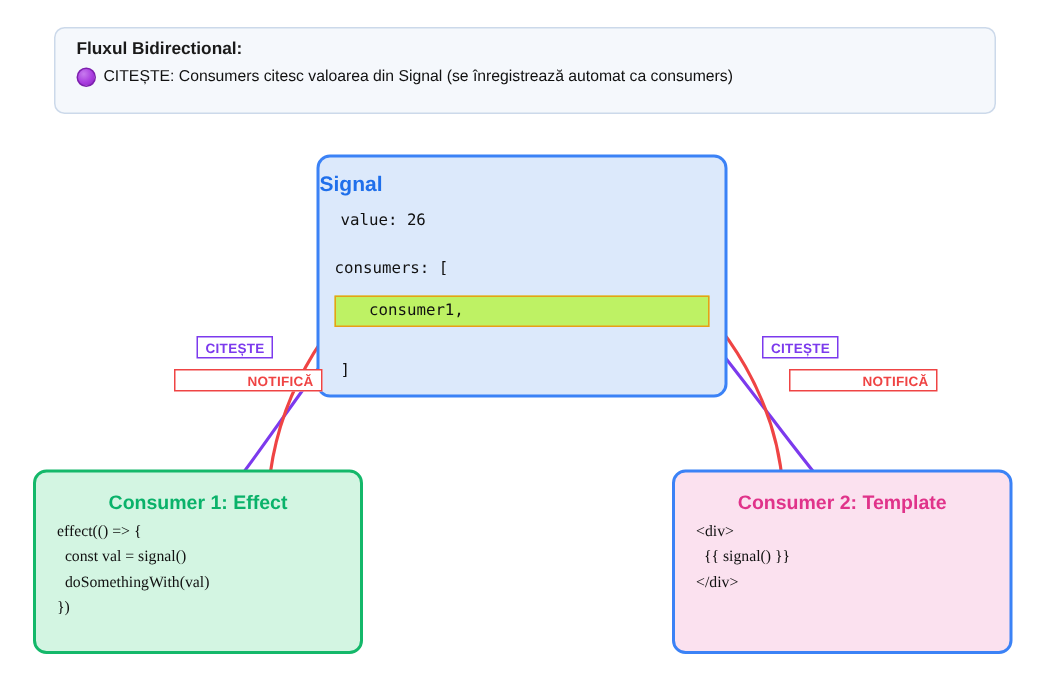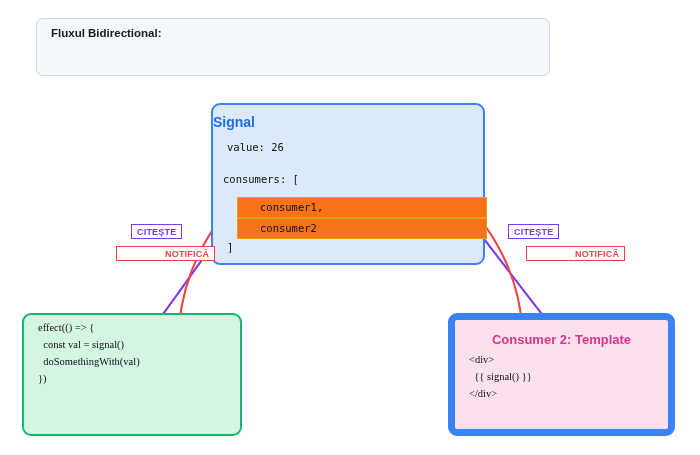--- a/index.html
+++ b/index.html
@@ -19,21 +19,21 @@
     inset: 0;
     width: 700px;
     height: 455px;
   }
 
   
   .legend-banner {
     position: absolute;
     left: 36px;
     top: 18px;
-    width: 514px;
+    width: 628px;
     height: 58px;
     box-sizing: border-box;
     background: #f5f8fc;
     border: 1px solid #ccd9ea;
     border-radius: 7px;
     padding: 7px 14px 18px 14px;
   }
   .legend-title {
     font-size: 11.5px;
     font-weight: bold;
@@ -98,25 +98,25 @@
   .signal-consumers-label {
     font-family: "DejaVu Sans Mono", monospace;
     font-size: 10.5px;
     color: #111111;
     padding-left: 10px;
     margin-top: 18px;
     line-height: 14px;
   }
   .consumer-chip {
     position: absolute;
-    left: 24px;
+    left: 10px;
     width: 250px;
     height: 21px;
     box-sizing: border-box;
-    background: #f97316;
+    background: #bef264;
     border: 1.5px solid #e89f16;
     font-family: "DejaVu Sans Mono", monospace;
     font-size: 10.5px;
     color: #111111;
     line-height: 19px;
     padding-left: 22px;
   }
   .consumer-chip.c1 { top: 92px; }
   .consumer-chip.c2 { top: 113px; }
   .signal-close {
@@ -183,21 +183,21 @@
     background: #d3f5e2;
     border: 2px solid #14b86a;
   }
   #consumer1-box .c-title { color: #0ab26a; }
   #consumer2-box {
     left: 448px;
     top: 313px;
     width: 227px;
     height: 123px;
     background: #fbe1ef;
-    border: 7px solid #3b82f6;
+    border: 2px solid #3b82f6;
   }
   #consumer2-box .c-title { color: #e0338a; }
 </style>
 </head>
 <body>
 
 <svg id="canvas" viewBox="0 0 700 455">
   <defs>
     <marker id="arrow-purple" viewBox="0 0 10 10" refX="8" refY="5" markerWidth="5.5" markerHeight="5.5" orient="auto-start-reverse">
       <path d="M 0 0 L 10 5 L 0 10 z" fill="#7c3aed"></path>
@@ -212,38 +212,42 @@
   <path d="M 556 331 C 528 300 464 206 406 148" fill="none" stroke="#7c3aed" stroke-width="2.1" marker-end="url(#arrow-purple)"></path>
 
   <path d="M 258 181 C 214 215 184 268 179 326" fill="none" stroke="#ef4444" stroke-width="2.1" marker-end="url(#arrow-red)"></path>
 
   <path d="M 442 181 C 486 215 518 268 522 326" fill="none" stroke="#ef4444" stroke-width="2.1" marker-end="url(#arrow-red)"></path>
 </svg>
 
 <div class="legend-banner">
   <div class="legend-title">Fluxul Bidirectional:</div>
 
+  <div class="legend-row">
+    <span class="legend-dot purple"></span>
+    <span class="legend-text">CITEȘTE: Consumers citesc valoarea din Signal (se înregistrează automat ca consumers)</span>
+  </div>
 
 </div>
 
 <div class="signal-box">
   <div class="signal-title">Signal</div>
   <div class="signal-code">value: 26</div>
   <div class="signal-consumers-label">consumers: [</div>
   <div class="consumer-chip c1">consumer1,</div>
-  <div class="consumer-chip c2">consumer2</div>
   <div class="signal-close">]</div>
 </div>
 
 <div class="edge-label citeste" id="label-citeste-left">CITEȘTE</div>
 <div class="edge-label notifica" id="label-notifica-left">NOTIFICĂ</div>
 <div class="edge-label citeste" id="label-citeste-right">CITEȘTE</div>
 <div class="edge-label notifica" id="label-notifica-right">NOTIFICĂ</div>
 
 <div class="consumer-box" id="consumer1-box">
+  <div class="c-title">Consumer 1: Effect</div>
   <div class="c-code">effect(() =&gt; {
   const val = signal()
   doSomethingWith(val)
 })</div>
 </div>
 
 <div class="consumer-box" id="consumer2-box">
   <div class="c-title">Consumer 2: Template</div>
   <div class="c-code">&lt;div&gt;
   {{ signal() }}

